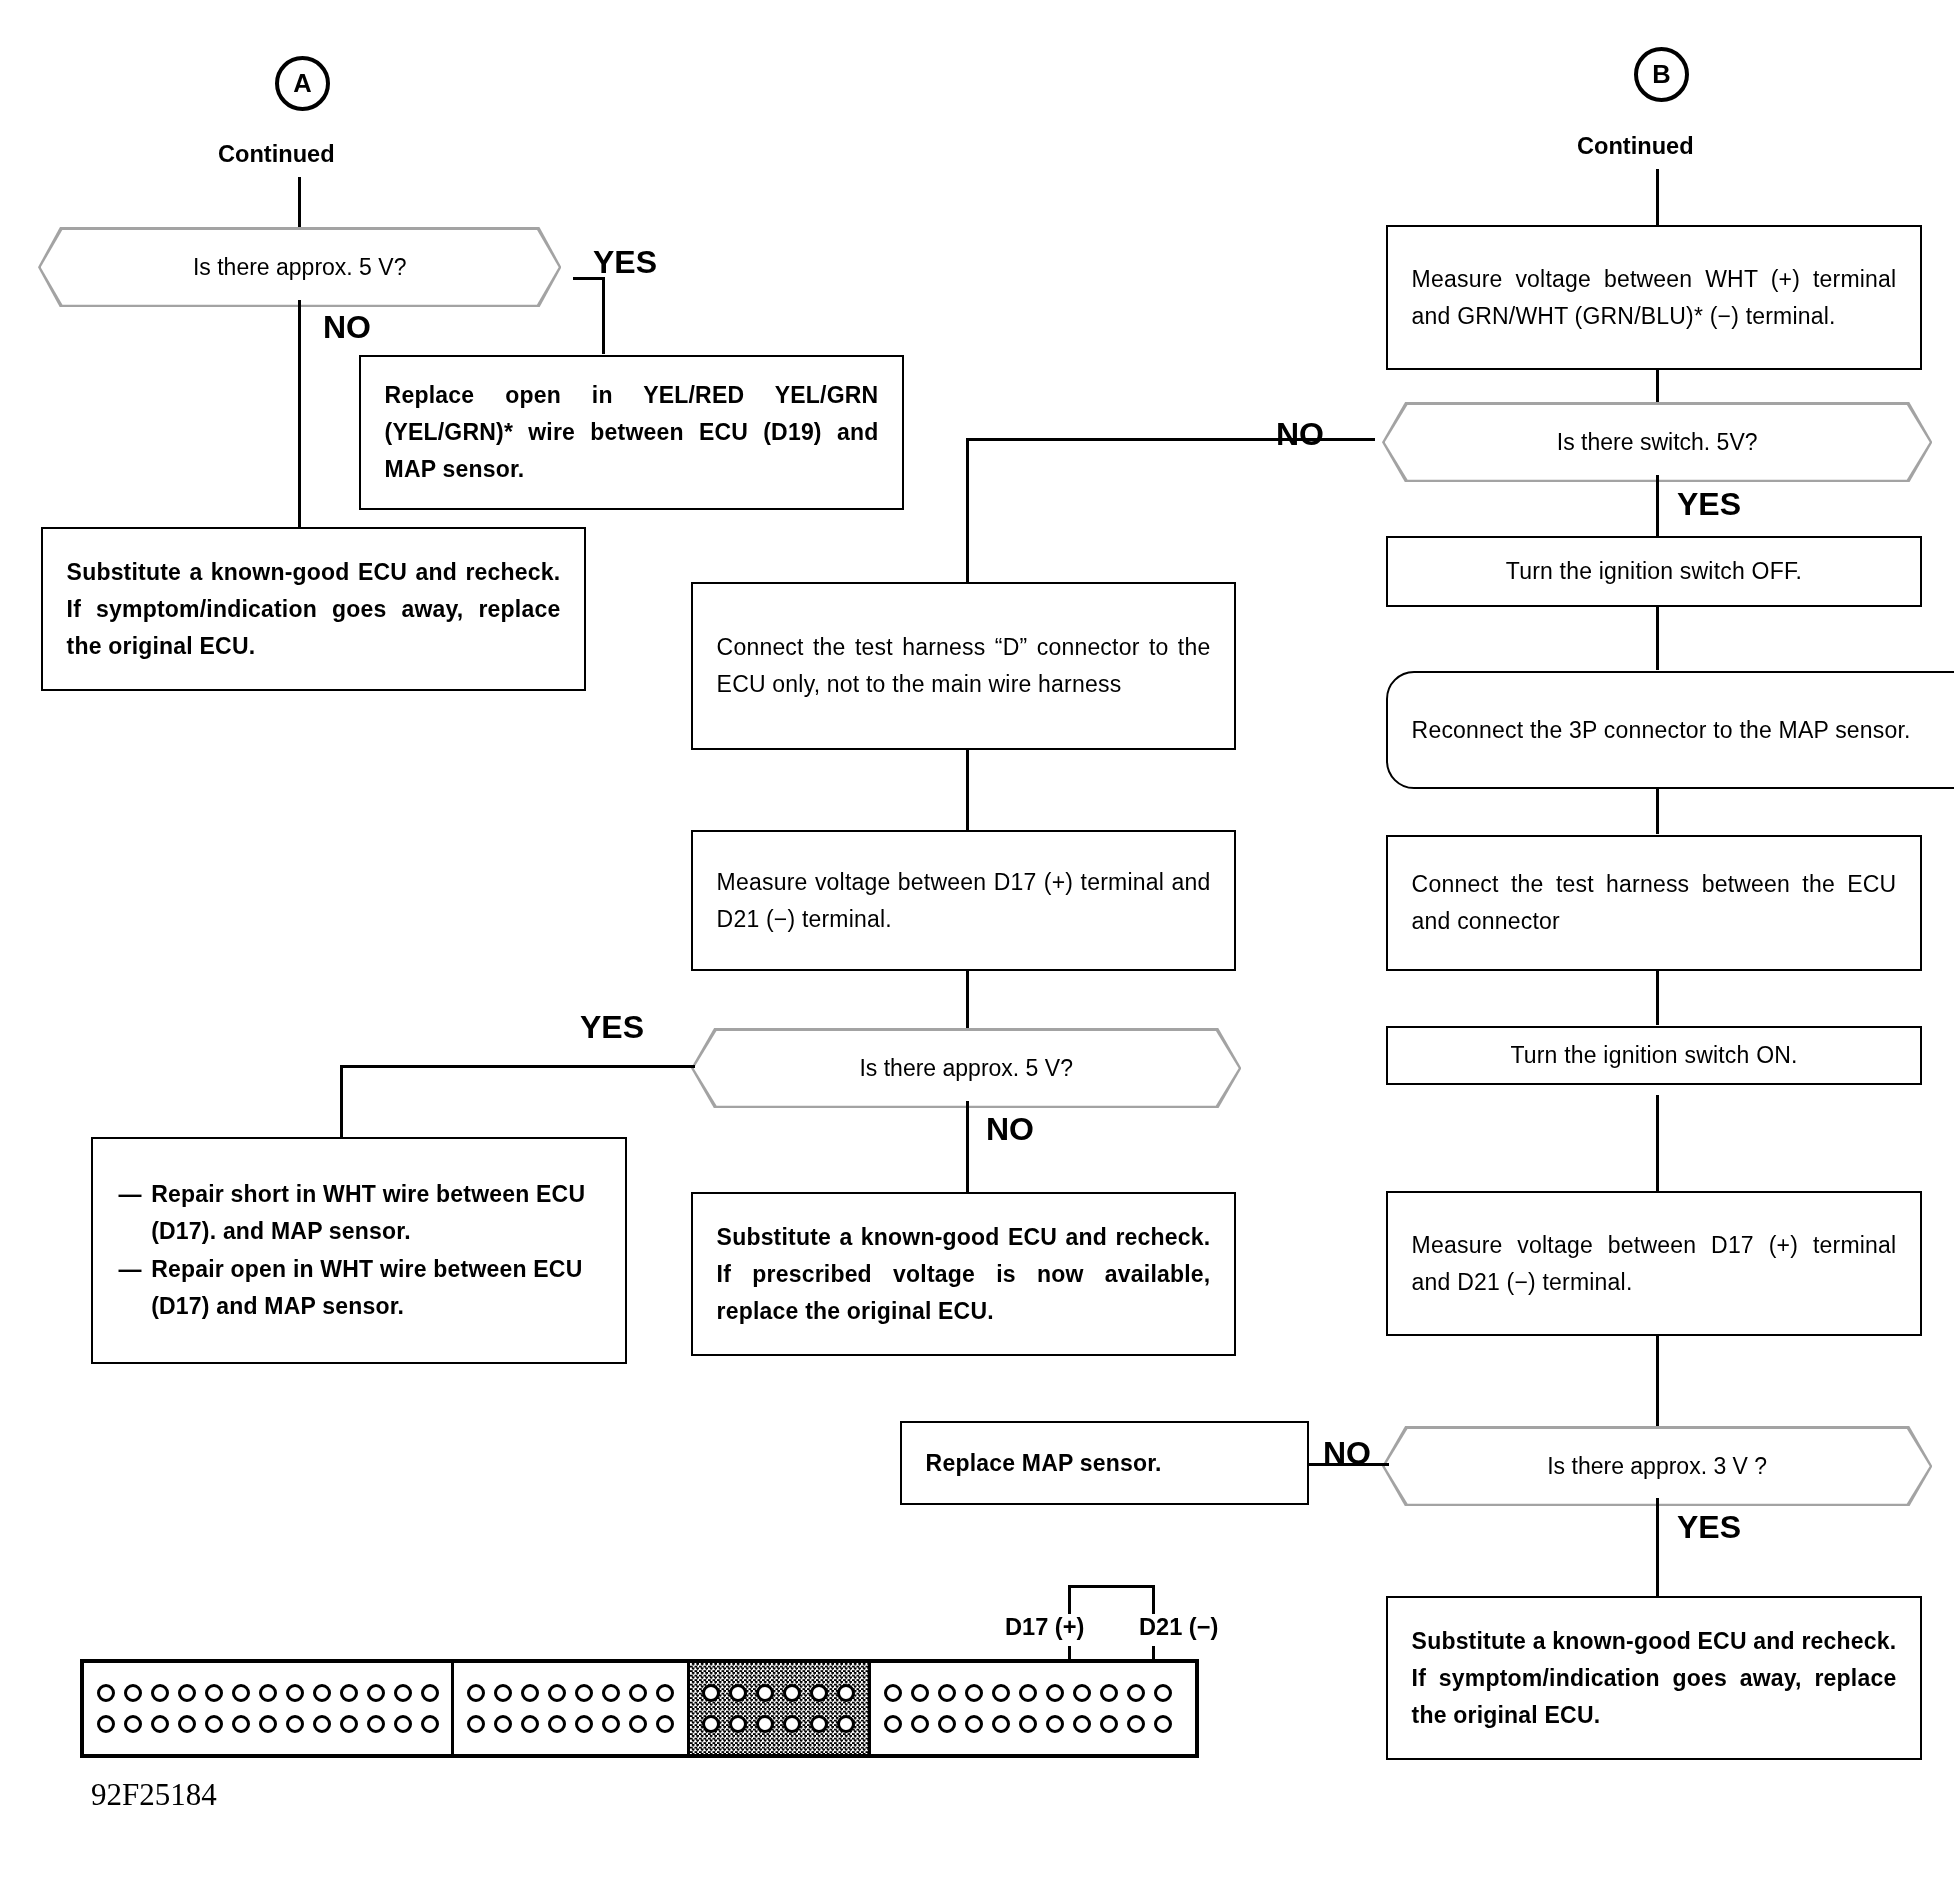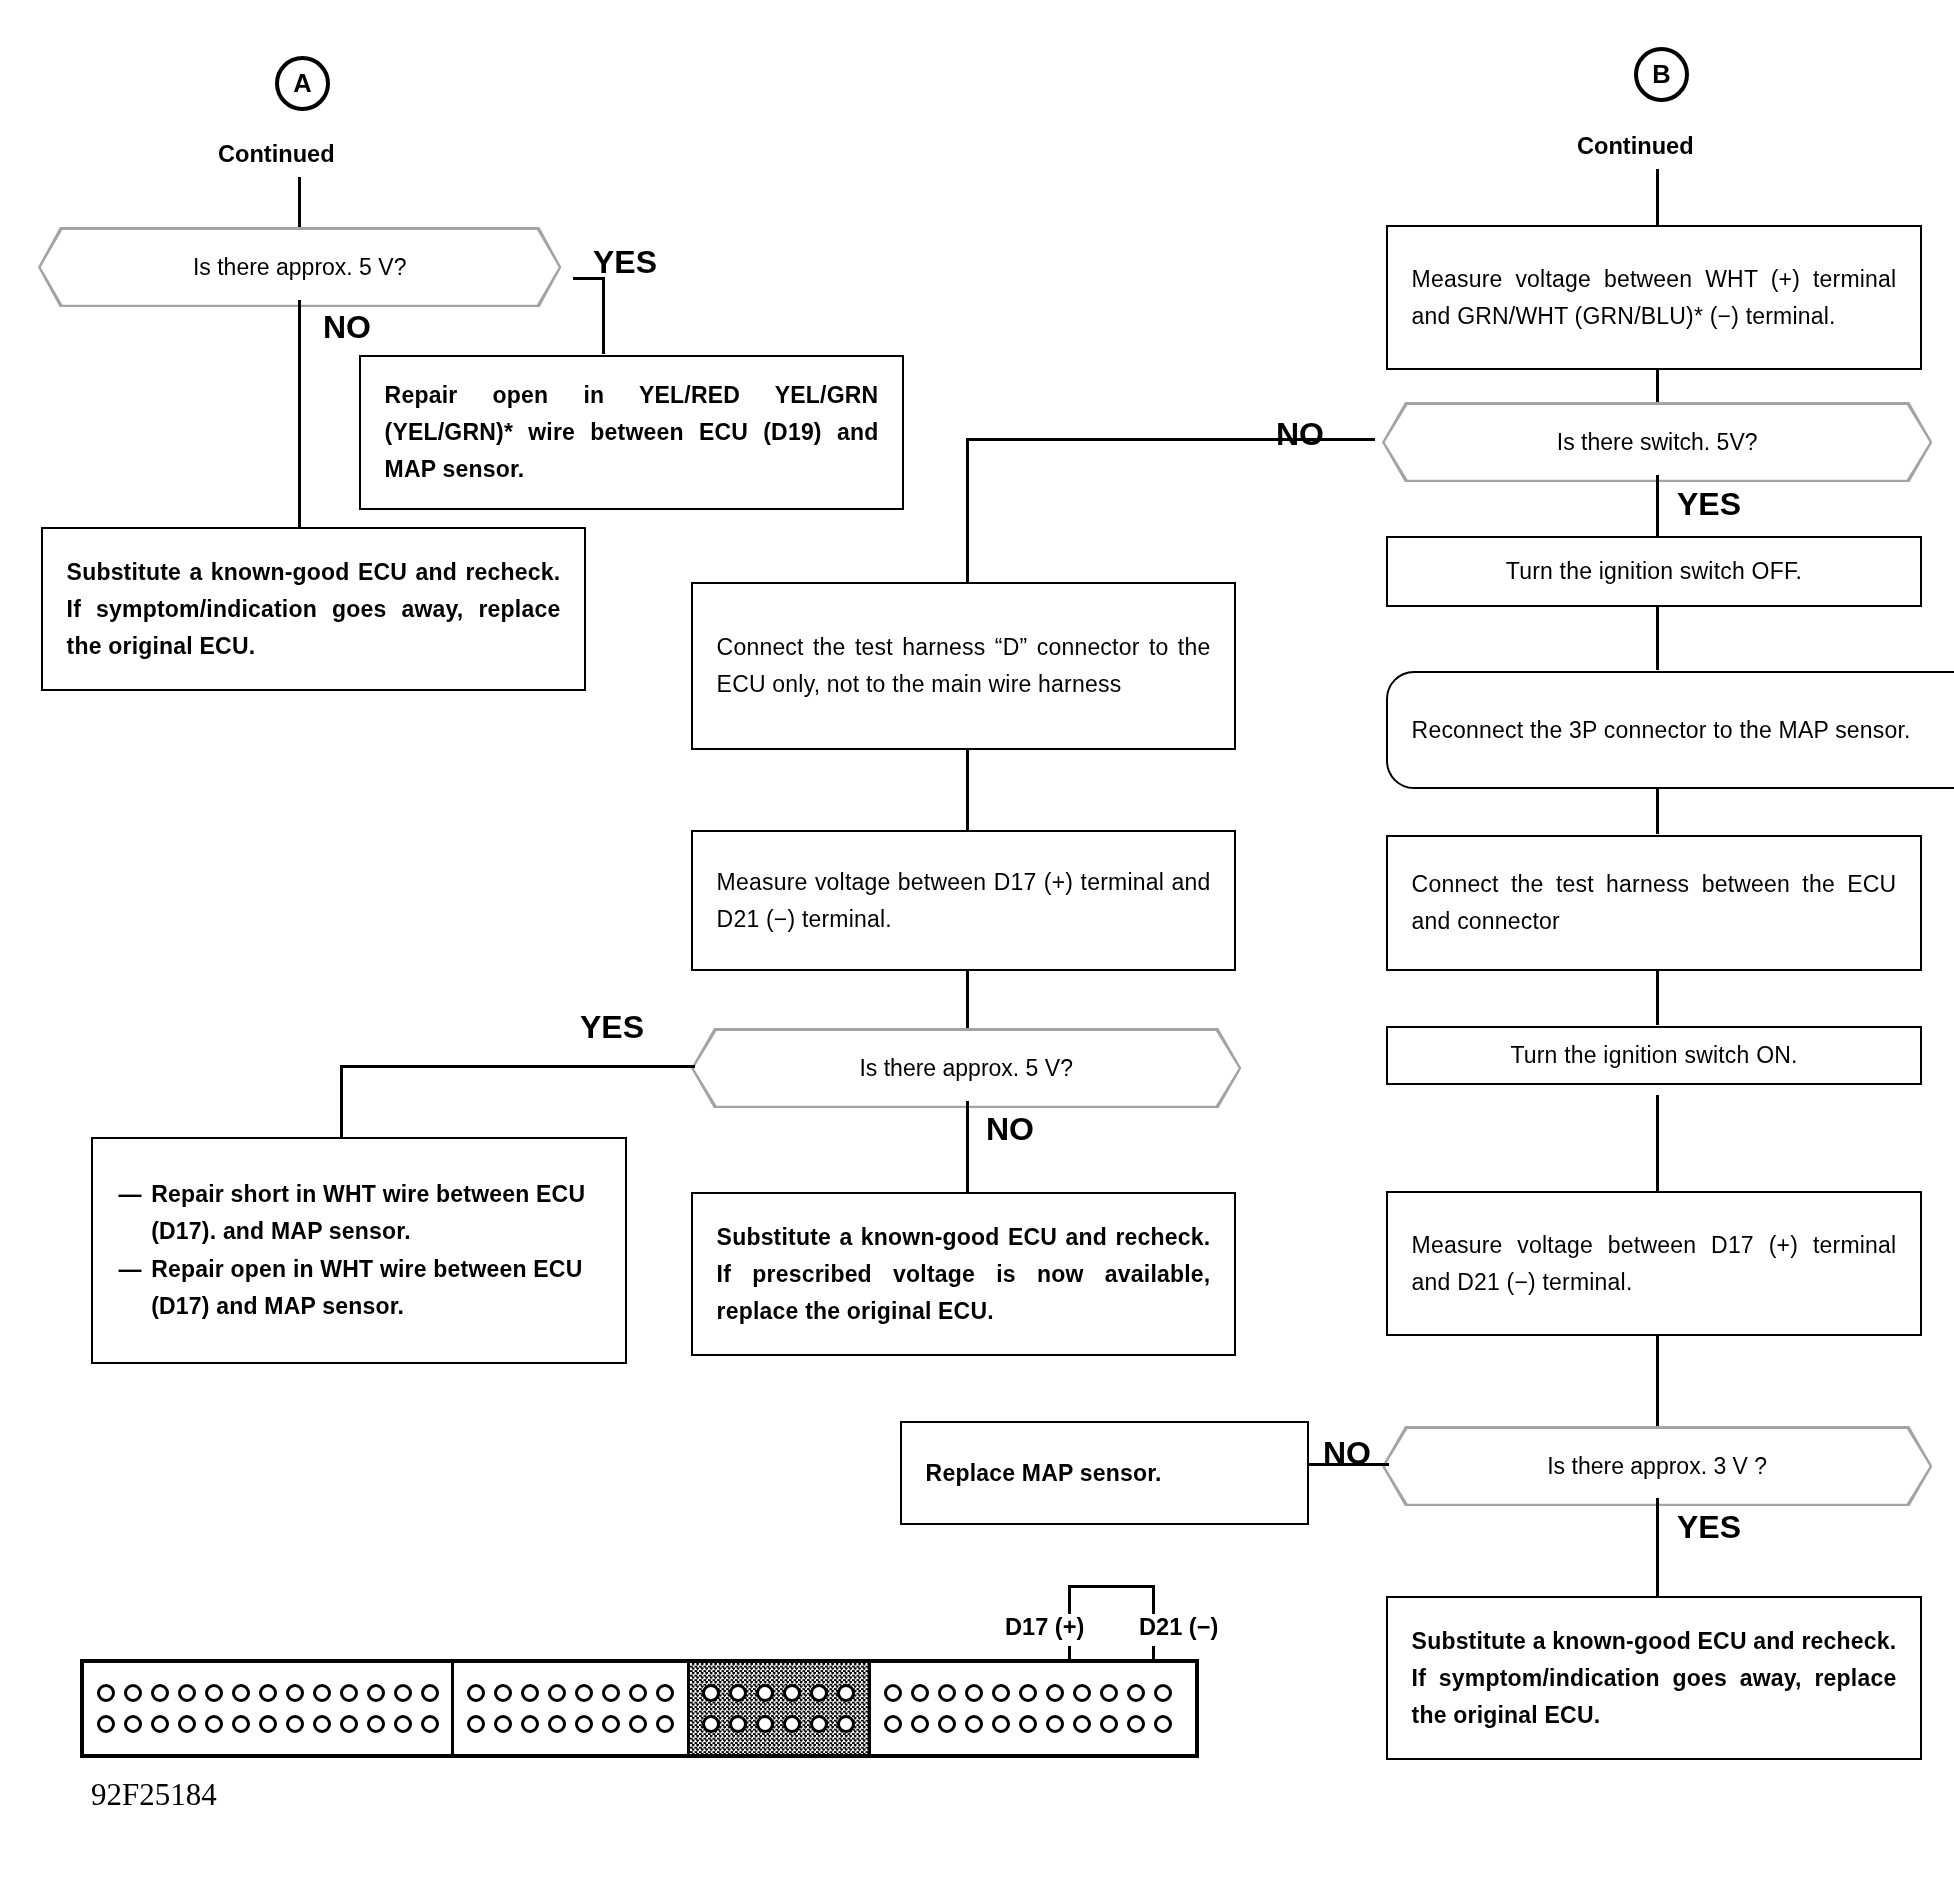--- a/index.html
+++ b/index.html
@@ -77,21 +77,21 @@
 </div>
 <div class="lbl" style="left:593px;top:244px;">YES</div>
 <div class="lbl" style="left:323px;top:309px;">NO</div>
 
 <div class="hl" style="left:573px;top:277px;width:32px;"></div>
 <div class="vl" style="left:602px;top:277px;height:77px;"></div>
 
 <div class="vl" style="left:298px;top:300px;height:227px;"></div>
 
 <div class="node box bold just" style="left:359px;top:355px;width:545px;height:155px;">
-  <div class="txt t">Repair open in YEL/RED YEL/GRN (YEL/GRN)* wire between ECU (D19) and MAP sensor.</div>
+  <div class="txt t">Replace open in YEL/RED YEL/GRN (YEL/GRN)* wire between ECU (D19) and MAP sensor.</div>
 </div>
 
 <div class="node box bold just" style="left:41px;top:527px;width:545px;height:164px;">
   <div class="txt t">Substitute a known-good ECU and recheck. If symptom/indication goes away, replace the original ECU.</div>
 </div>
 
 <div class="hl" style="left:966px;top:438px;width:409px;"></div>
 <div class="vl" style="left:966px;top:438px;height:144px;"></div>
 
 <div class="node box just" style="left:691px;top:582px;width:545px;height:168px;">
@@ -129,21 +129,21 @@
     </div>
   </div>
 </div>
 
 <div class="vl" style="left:966px;top:1101px;height:91px;"></div>
 
 <div class="node box bold just" style="left:691px;top:1192px;width:545px;height:164px;">
   <div class="txt t">Substitute a known-good ECU and recheck. If prescribed voltage is now available, replace the original ECU.</div>
 </div>
 
-<div class="node box bold" style="left:900px;top:1421px;width:409px;height:104px;">
+<div class="node box bold" style="left:900px;top:1421px;width:409px;height:84px;">
   <div class="txt t">Replace MAP sensor.</div>
 </div>
 
 <div class="circ" style="left:1634px;top:47px;">
   <span>B</span>
 </div>
 <div class="cont" style="left:1577px;top:133px;">Continued</div>
 <div class="vl" style="left:1656px;top:169px;height:56px;"></div>
 
 <div class="node box just" style="left:1386px;top:225px;width:536px;height:145px;">

